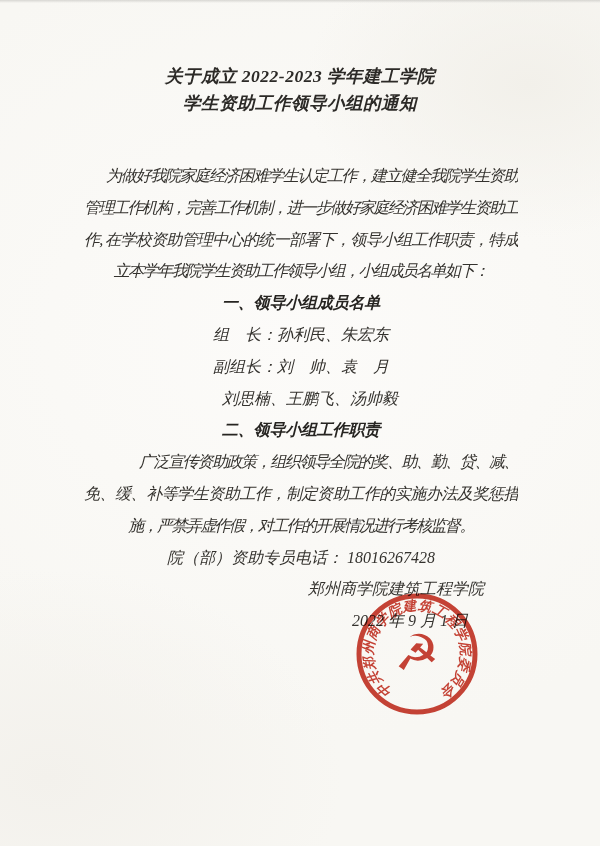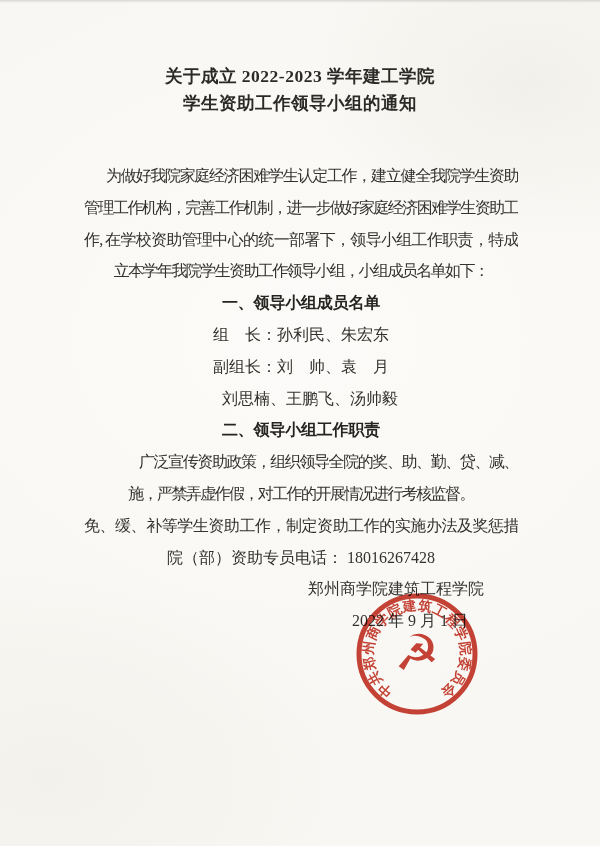--- a/index.html
+++ b/index.html
@@ -11,20 +11,21 @@
   }
   .page{
     position:relative;
     width:600px;height:846px;
     background:
       radial-gradient(ellipse 320px 220px at 88% 10%, #f2f0ea 0%, rgba(242,240,234,0) 70%),
       radial-gradient(ellipse 420px 300px at 8% 92%, #f3f1ec 0%, rgba(243,241,236,0) 70%),
       radial-gradient(ellipse 500px 400px at 50% 40%, #fcfbf9 0%, #f8f7f3 100%);
     color:#35332f;
     overflow:hidden;
+    font-style:italic;
   }
   .scan-top-edge{
     position:absolute;top:0;left:0;width:100%;height:3px;
     background:linear-gradient(#bdbcb8, rgba(189,188,184,0));
     opacity:.55;
   }
   .title-block{
     padding-top:63px;
     text-align:center;
   }
@@ -87,22 +88,22 @@
     <div class="line tight just">作, 在学校资助管理中心的统一部署下，领导小组工作职责，特成</div>
     <div class="line tight">立本学年我院学生资助工作领导小组，小组成员名单如下：</div>
 
     <div class="line heading">一、领导小组成员名单</div>
     <div class="line">组　长：孙利民、朱宏东</div>
     <div class="line">副组长：刘　帅、袁　月</div>
     <div class="line indent-wrap">刘思楠、王鹏飞、汤帅毅</div>
 
     <div class="line heading">二、领导小组工作职责</div>
     <div class="line tight just indent-2">广泛宣传资助政策，组织领导全院的奖、助、勤、贷、减、</div>
+    <div class="line tight just">免、缓、补等学生资助工作，制定资助工作的实施办法及奖惩措</div>
     <div class="line tight">施，严禁弄虚作假，对工作的开展情况进行考核监督。</div>
-    <div class="line tight just">免、缓、补等学生资助工作，制定资助工作的实施办法及奖惩措</div>
 
     <div class="line">院（部）资助专员电话：  18016267428</div>
 
     <div class="line right-org">郑州商学院建筑工程学院</div>
     <div class="line right-date">2022 年 9 月 1 日</div>
   </div>
 
   <svg class="seal" viewBox="0 0 130 130">
     <circle cx="65" cy="65" r="58" fill="none" stroke-width="5" stroke="#c53426"></circle>
     <defs>

